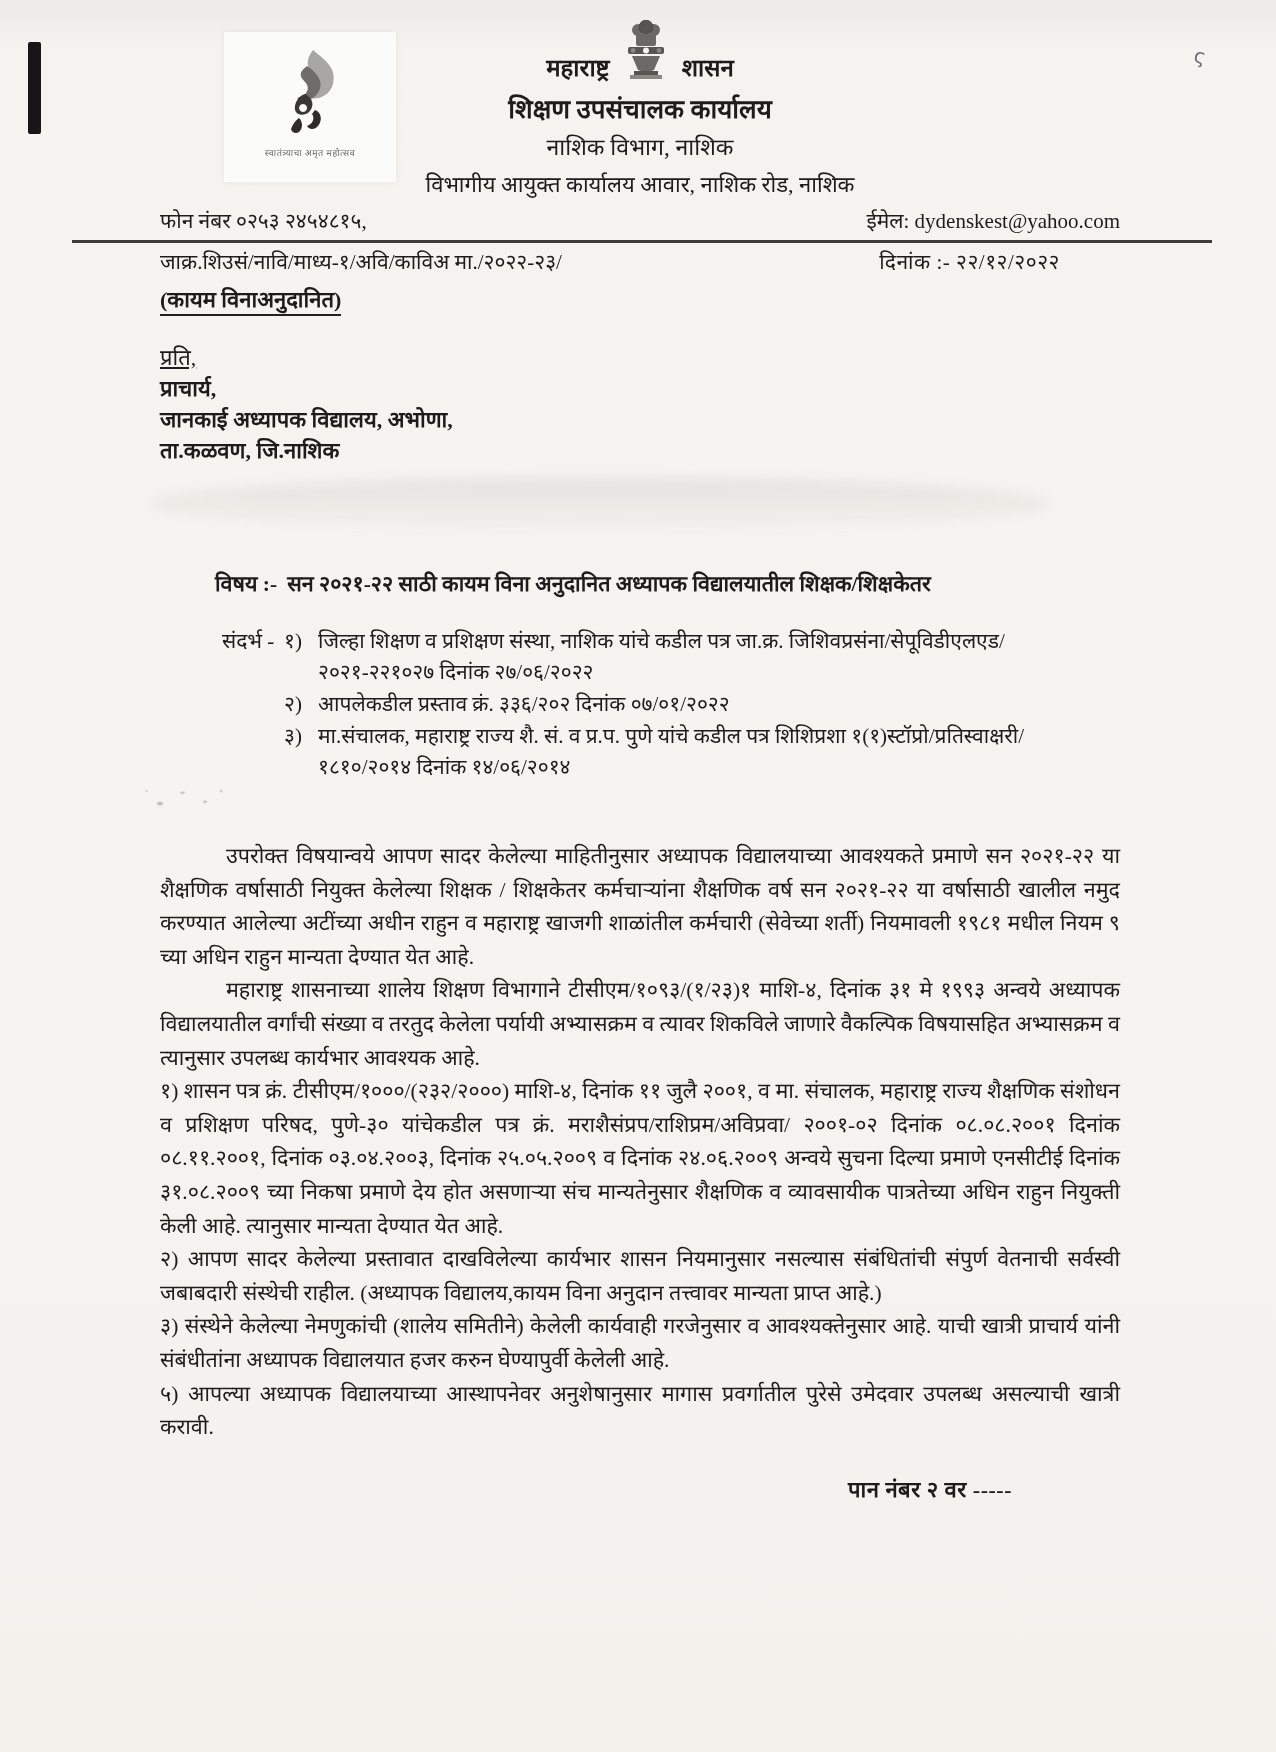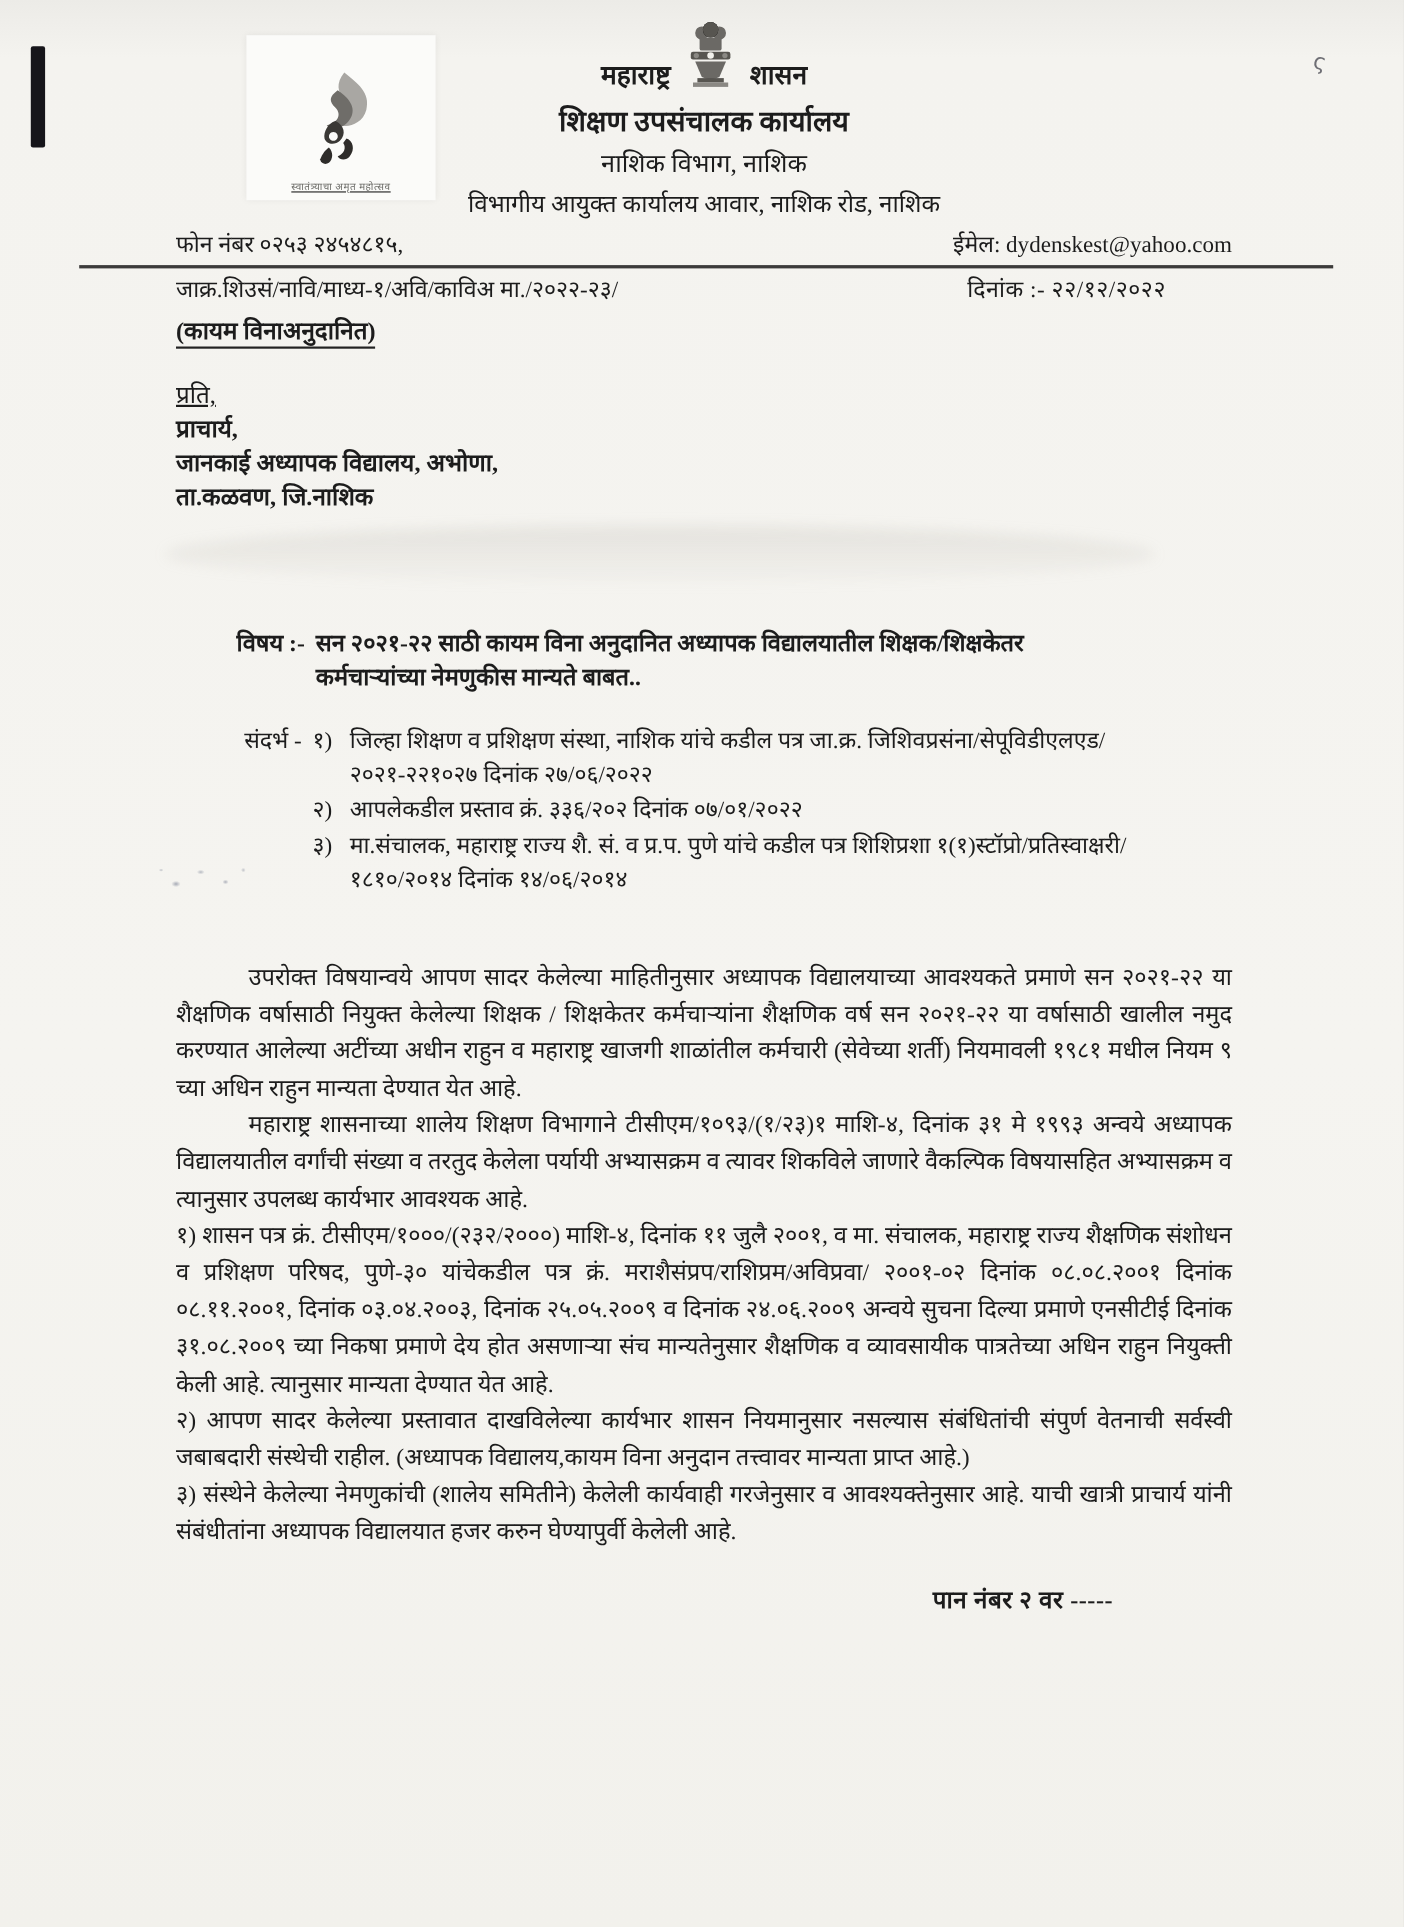--- a/index.html
+++ b/index.html
@@ -48,22 +48,21 @@
   }
 
   
   .letterhead { position: relative; padding-top: 46px; text-align: center; }
   .amrit-logo {
     position: absolute; left: 64px; top: 32px;
     width: 172px; height: 150px;
     background: #fbfbf9;
     box-shadow: 0 0 6px rgba(0,0,0,0.06);
     display: flex; flex-direction: column; align-items: center; justify-content: flex-end;
-    padding-bottom: 6px;
-    text-decoration: underline;
+    padding-bottom: 23px;
   }
   .amrit-logo .caption {
     font-size: 9px; color: #6a6a66; letter-spacing: 0.5px;
     margin-top: 2px;
   }
   .govt-row {
     display: flex; align-items: center; justify-content: center; gap: 14px;
     font-size: 24px; font-weight: 600;
   }
   .emblem-svg { margin-top: -28px; }
@@ -197,21 +196,20 @@
       <div class="salutation">प्रति,</div>
       <div class="line">प्राचार्य,</div>
       <div class="line">जानकाई अध्यापक विद्यालय, अभोणा,</div>
       <div class="line">ता.कळवण, जि.नाशिक</div>
     </div>
 
     <div class="subject-block">
       <span class="label">विषय :-</span>
       <span class="text">
         <div>सन २०२१-२२ साठी कायम विना अनुदानित अध्यापक विद्यालयातील शिक्षक/शिक्षकेतर</div>
-        <div>कर्मचाऱ्यांच्या नेमणुकीस मान्यते बाबत..</div>
       </span>
     </div>
 
     <div class="ref-block">
       <div class="ref-row">
         <span class="ref-label">संदर्भ -</span>
         <div class="ref-list">
           <div class="ref-item">
             <span class="no">१)</span>
             <span class="txt">जिल्हा शिक्षण व प्रशिक्षण संस्था, नाशिक यांचे कडील पत्र जा.क्र. जिशिवप्रसंना/सेपूविडीएलएड/ २०२१-२२१०२७ दिनांक २७/०६/२०२२</span>
@@ -227,18 +225,19 @@
         </div>
       </div>
     </div>
 
     <div class="body-block">
       <p class="para indent">उपरोक्त विषयान्वये आपण सादर केलेल्या माहितीनुसार अध्यापक विद्यालयाच्या आवश्यकते प्रमाणे सन २०२१-२२ या शैक्षणिक वर्षासाठी  नियुक्त केलेल्या शिक्षक / शिक्षकेतर कर्मचाऱ्यांना  शैक्षणिक वर्ष सन २०२१-२२ या वर्षासाठी खालील नमुद करण्यात आलेल्या अटींच्या अधीन राहुन व महाराष्ट्र खाजगी शाळांतील कर्मचारी (सेवेच्या शर्ती) नियमावली १९८१ मधील नियम ९ च्या अधिन राहुन मान्यता देण्यात येत आहे.</p>
       <p class="para indent">महाराष्ट्र शासनाच्या शालेय शिक्षण विभागाने टीसीएम/१०९३/(१/२३)१ माशि-४, दिनांक ३१ मे १९९३ अन्वये अध्यापक विद्यालयातील वर्गांची संख्या व तरतुद केलेला पर्यायी अभ्यासक्रम व त्यावर शिकविले जाणारे वैकल्पिक विषयासहित अभ्यासक्रम व त्यानुसार उपलब्ध कार्यभार आवश्यक आहे.</p>
       <p class="para">१) शासन पत्र क्रं. टीसीएम/१०००/(२३२/२०००) माशि-४, दिनांक ११ जुलै २००१, व मा. संचालक, महाराष्ट्र राज्य शैक्षणिक संशोधन व प्रशिक्षण परिषद, पुणे-३० यांचेकडील पत्र क्रं. मराशैसंप्रप/राशिप्रम/अविप्रवा/ २००१-०२ दिनांक ०८.०८.२००१ दिनांक ०८.११.२००१, दिनांक ०३.०४.२००३, दिनांक २५.०५.२००९ व दिनांक २४.०६.२००९ अन्वये सुचना दिल्या प्रमाणे एनसीटीई दिनांक ३१.०८.२००९ च्या निकषा प्रमाणे देय होत असणाऱ्या संच मान्यतेनुसार शैक्षणिक व व्यावसायीक पात्रतेच्या अधिन राहुन नियुक्ती केली आहे. त्यानुसार मान्यता देण्यात येत आहे.</p>
       <p class="para">२) आपण सादर केलेल्या प्रस्तावात दाखविलेल्या कार्यभार शासन नियमानुसार नसल्यास संबंधितांची संपुर्ण वेतनाची सर्वस्वी जबाबदारी संस्थेची राहील. (अध्यापक विद्यालय,कायम विना अनुदान तत्त्वावर मान्यता प्राप्त आहे.)</p>
       <p class="para">३) संस्थेने केलेल्या नेमणुकांची (शालेय समितीने) केलेली कार्यवाही गरजेनुसार व आवश्यक्तेनुसार आहे. याची खात्री प्राचार्य यांनी संबंधीतांना अध्यापक विद्यालयात हजर करुन घेण्यापुर्वी केलेली आहे.</p>
+      <p class="para">५) आपल्या अध्यापक विद्यालयाच्या आस्थापनेवर अनुशेषानुसार मागास प्रवर्गातील पुरेसे उमेदवार उपलब्ध असल्याची खात्री करावी.</p>
     </div>
 
     <div class="footer-note">पान नंबर २ वर  -----</div>
 
   </div>
 </div>
 
 </body></html>

